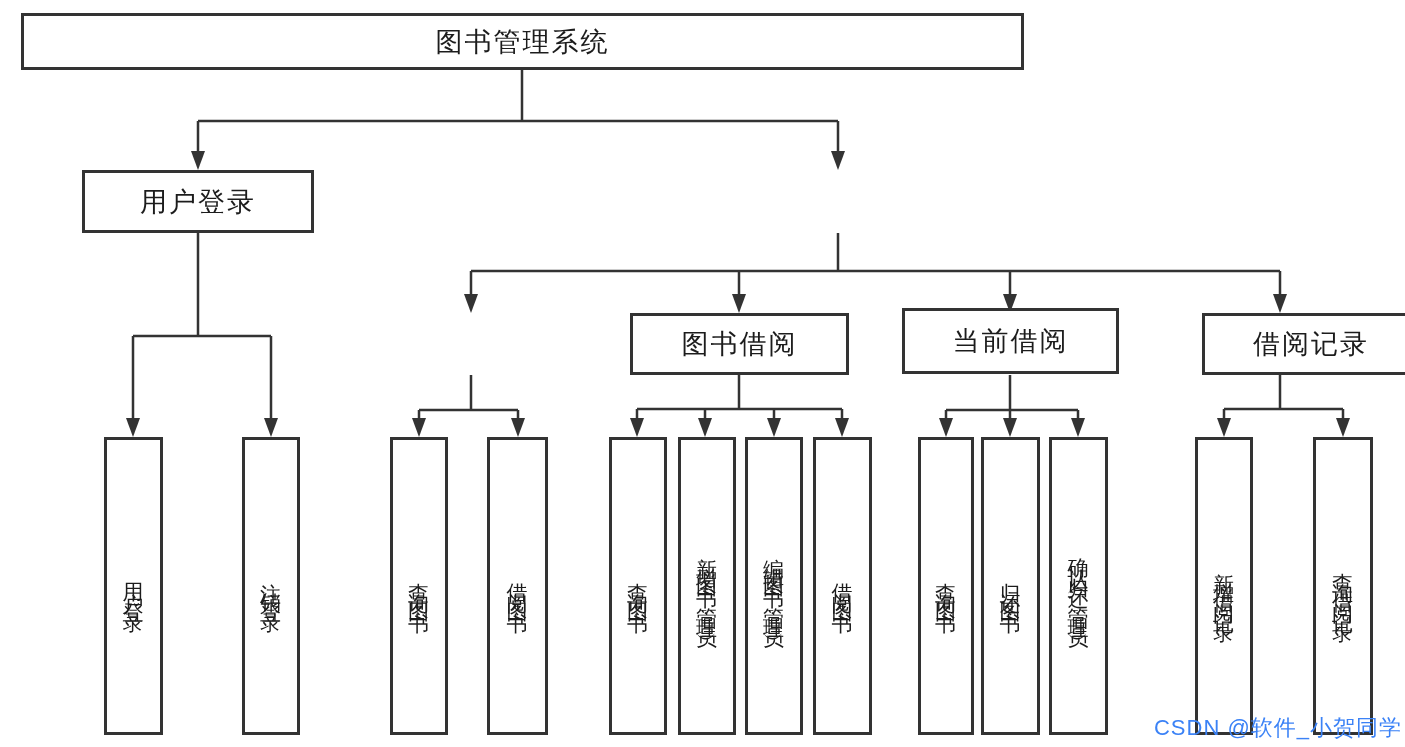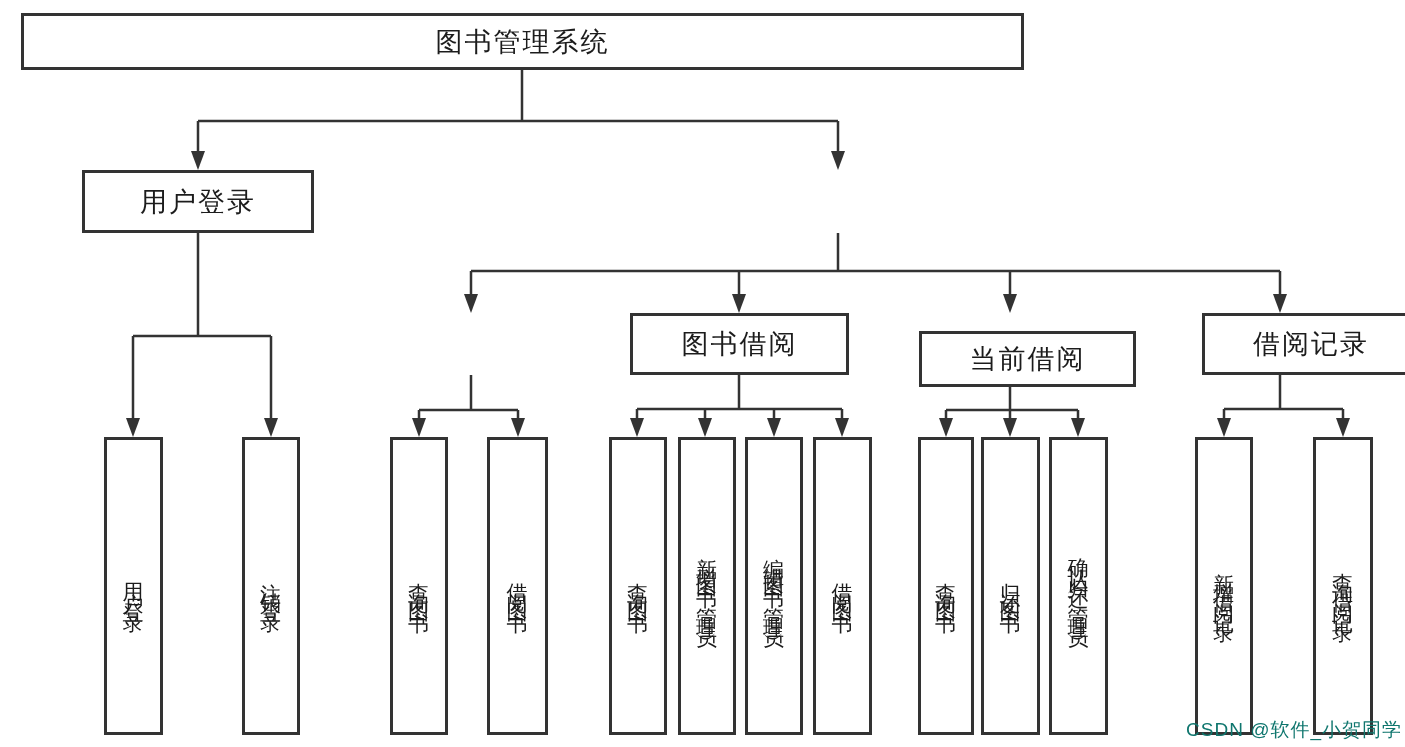--- a/index.html
+++ b/index.html
@@ -16,21 +16,21 @@
   .leaf{
     position:absolute;box-sizing:border-box;border:3px solid #333333;background:#ffffff;
     display:flex;align-items:center;justify-content:center;
   }
   .vtext{
     writing-mode:vertical-rl;text-orientation:mixed;
     font-size:21px;letter-spacing:10px;line-height:1.1;
   }
   .watermark{
     position:absolute;right:3px;bottom:4px;z-index:5;
-    font-size:19px;letter-spacing:1px;color:#0f766e;white-space:nowrap;
+    font-size:22px;letter-spacing:1px;color:#3b82f6;white-space:nowrap;
   }
 </style>
 </head>
 <body>
 
 <div class="canvas">
 
   <svg class="connectors" width="1405" height="747" viewBox="0 0 1405 747">
     <g stroke="#333333" stroke-width="2.5" fill="none">
       <path d="M522 70 V121 M198 121 H838 M198 121 V152 M838 121 V152"></path>
@@ -68,21 +68,21 @@
     <span>图书管理系统</span>
   </div>
 
   <div class="node" style="left:82px;top:170px;width:232px;height:63px;">
     <span>用户登录</span>
   </div>
 
   <div class="node" style="left:630px;top:313px;width:219px;height:62px;">
     <span>图书借阅</span>
   </div>
-  <div class="node" style="left:902px;top:331px;width:217px;height:56px;margin-left:17px;">
+  <div class="node" style="left:902px;top:308px;width:217px;height:66px;">
     <span>当前借阅</span>
   </div>
   <div class="node" style="left:1171px;top:313px;width:218px;height:62px;margin-left:31px;">
     <span>借阅记录</span>
   </div>
 
   <div class="leaf" style="left:104px;top:437px;width:59px;height:298px;">
     <span class="vtext">用户登录</span>
   </div>
   <div class="leaf" style="left:242px;top:437px;width:58px;height:298px;">

